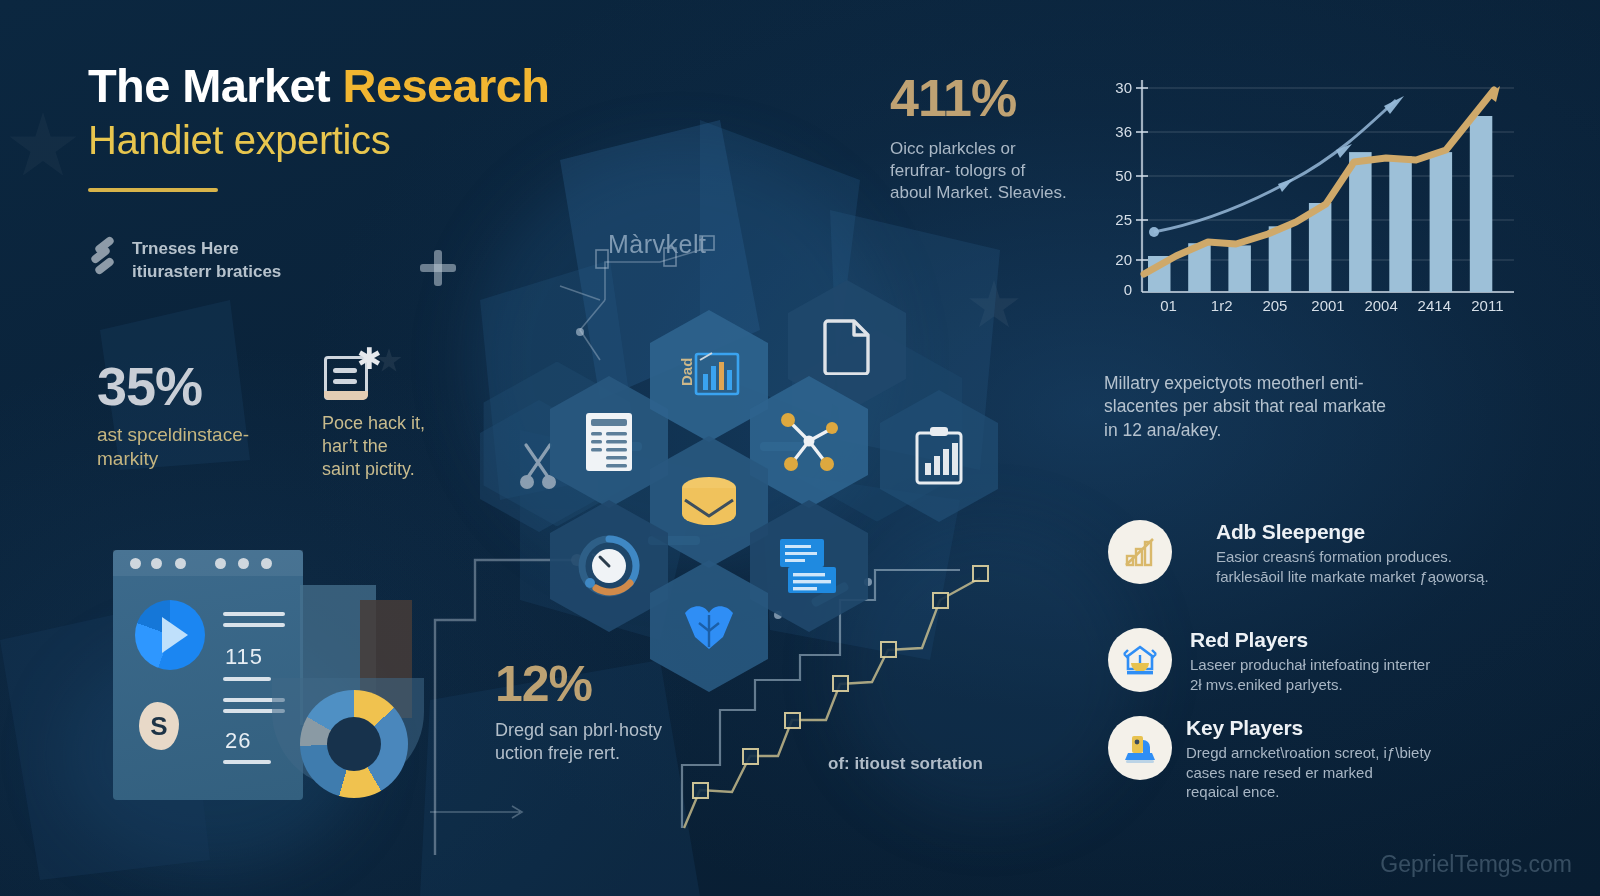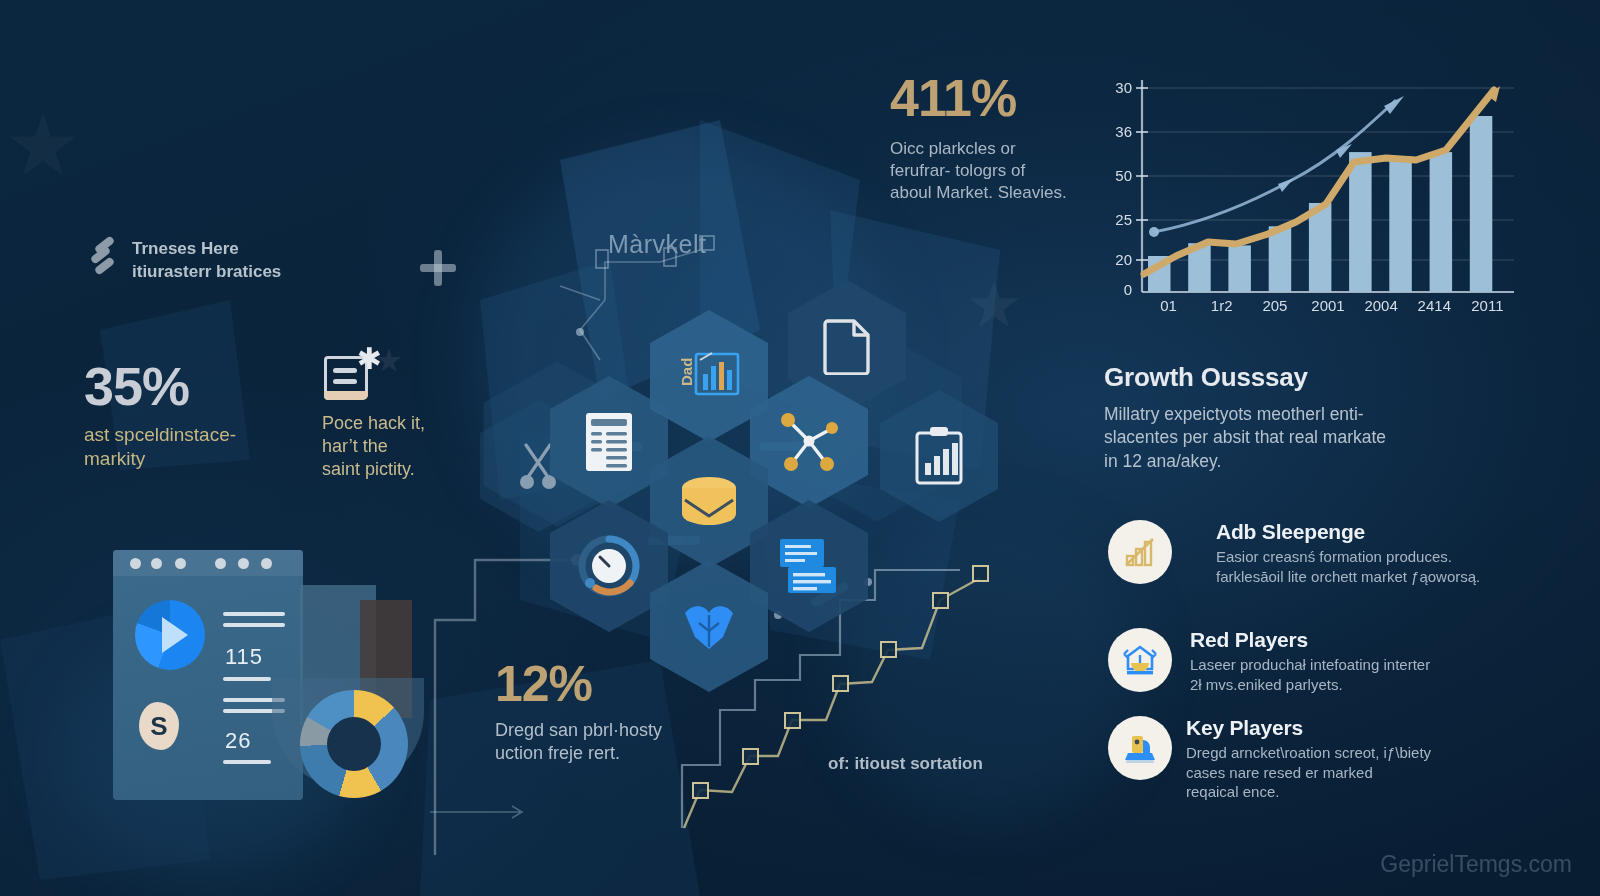--- a/index.html
+++ b/index.html
@@ -36,21 +36,21 @@
   .tagline .tg-icon i { position:absolute; width:21px; height:8px; border-radius:5px; background:#b9c3cc; }
   .tg-icon i:nth-child(1){ top:1px; left:6px; transform:rotate(-38deg); }
   .tg-icon i:nth-child(2){ top:11px; left:2px; transform:rotate(-38deg); }
   .tg-icon i:nth-child(3){ top:22px; left:6px; transform:rotate(-38deg); }
   .tagline .tg-text { font-size:17px; font-weight:bold; color:#b6c2cc; line-height:1.35; }
 
   
   .stat-num { font-weight:bold; letter-spacing:-1px; }
   .stat-desc { line-height:1.28; }
 
-  .stat35 { position:absolute; left:84px; top:355px; width:210px; }
+  .stat35 { position:absolute; left:97px; top:355px; width:210px; }
   .stat35 .stat-num { font-size:54px; color:#c9ced6; }
   .stat35 .stat-desc { margin-top:6px; font-size:19px; color:#c6b680; }
 
   .stat-book { position:absolute; left:322px; top:348px; width:140px; }
   .book-ico { position:relative; width:56px; height:56px; }
   .book-ico .bk { position:absolute; left:2px; top:8px; width:44px; height:44px; border:3px solid #cfd6de; border-radius:4px 7px 7px 4px; }
   .book-ico .bk::after{ content:""; position:absolute; left:-3px; bottom:-3px; width:44px; height:9px; background:#e3cdb4; border-radius:0 0 5px 5px;}
   .book-ico .ln { position:absolute; left:11px; height:5px; background:#cfd6de; border-radius:3px; }
   .book-ico .ln.a{ top:20px; width:24px;} .book-ico .ln.b{ top:31px; width:24px;}
   .book-ico .ast { position:absolute; right:-4px; top:-4px; font-size:30px; color:#e6e9ed; line-height:1; }
@@ -155,20 +155,25 @@
     <rect x="664" y="248" width="12" height="18" fill="none" stroke="rgba(200,215,230,.45)" stroke-width="1.6"></rect>
     <rect x="700" y="236" width="14" height="14" fill="none" stroke="rgba(200,215,230,.45)" stroke-width="1.6"></rect>
     <circle cx="580" cy="332" r="4" fill="rgba(200,215,230,.55)"></circle>
 
     <g stroke="rgba(190,205,220,.35)" stroke-width="1.6" fill="none">
       <path d="M430,812 L520,812"></path>
         <path d="M512,806 L522,812 L512,818"></path>
     </g>
   </svg>
 
+  <div class="header">
+    <div class="h-title"><span>The Market </span><span class="accent">Research</span></div>
+    <div class="h-sub">Handiet expertics</div>
+    <div class="rule"></div>
+  </div>
 
   <div class="tagline">
     <span class="tg-icon">
         <i></i>
         <i></i>
         <i></i>
       </span>
     <span class="tg-text">
       <span>Trneses Here</span><br>
       <span>itiurasterr bratices</span>
@@ -463,21 +468,20 @@
         <text x="125.7" y="245">1r2</text>
         <text x="178.9" y="245">205</text>
         <text x="232.0" y="245">2001</text>
         <text x="285.1" y="245">2004</text>
         <text x="338.3" y="245">2414</text>
         <text x="391.4" y="245">2011</text>
       </g>
   </svg>
 
   <div class="rp" style="top:362px;width:400px;">
-    <div class="r-title">Growth Ousssay</div>
     <div class="r-body">
       <span>Millatry expeictyots meotherl enti-</span><br>
       <span>slacentes per absit that real markate</span><br>
       <span>in 12 ana/akey.</span>
     </div>
   </div>
 
   <div class="listitem" style="top:520px;gap:44px;">
     <div class="li-circle">
       <svg width="34" height="32" viewBox="0 0 34 32">
@@ -486,21 +490,21 @@
           <rect x="4" y="20" width="6" height="9"></rect>
             <rect x="13" y="13" width="6" height="16"></rect>
           <rect x="22" y="6" width="6" height="23"></rect>
         </g>
       </svg>
     </div>
     <div>
       <div class="li-title">Adb Sleepenge</div>
       <div class="li-body">
         <span>Easior creasnś formation produces.</span><br>
-        <span>farklesāoil lite orchett market ƒąoworsą.</span>
+        <span>farklesāoil lite markate market ƒąoworsą.</span>
       </div>
     </div>
   </div>
 
   <div class="listitem" style="top:628px;">
     <div class="li-circle">
       <svg width="36" height="34" viewBox="0 0 36 34">
         <path d="M18,4 L30,13 L30,26 L6,26 L6,13 Z" fill="none" stroke="#2f8ef5" stroke-width="2.6"></path>
         <path d="M9,20 h18 a9,9 0 0 1 -18,0z" fill="#e8c24f"></path>
         <path d="M18,12 v8" stroke="#2f8ef5" stroke-width="2.4"></path>

